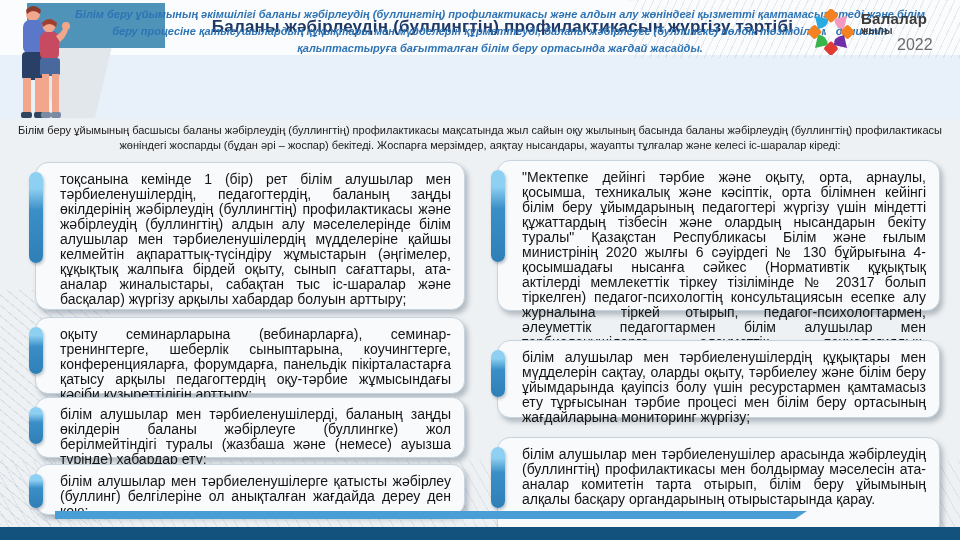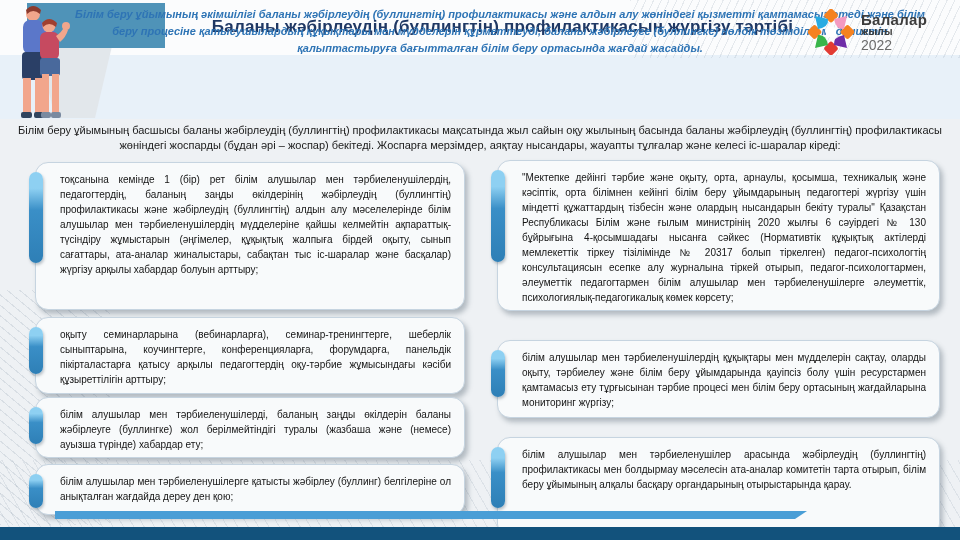--- a/index.html
+++ b/index.html
@@ -31,27 +31,27 @@
     position:absolute;left:8px;right:8px;top:123px;
     text-align:center;font-size:11px;line-height:1.4;color:#1a1a1a;
   }
   
   .illustration{position:absolute;left:0;top:0;width:172px;height:126px;}
   
   .logo{position:absolute;right:10px;top:7px;width:142px;height:50px;display:flex;align-items:center;gap:7px;}
   .logo-text{line-height:1.02;}
   .logo-line1{font-weight:bold;font-size:15px;color:#3c3c3c;letter-spacing:.3px;}
   .logo-line2{font-weight:bold;font-size:10px;color:#3c3c3c;letter-spacing:.3px;}
-  .logo-year{font-size:14px;color:#6b6b6b;margin-top:1px;}
+  .logo-year{font-size:16px;color:#6b6b6b;margin-top:1px;margin-left:36px;}
   
   .card{
     position:absolute;background:#f8fafb;border:1px solid #c6d4e0;border-radius:13px;
     box-shadow:3px 4px 5px rgba(70,85,100,.35);
     padding:9px 13px 8px 24px;box-sizing:border-box;
-    font-size:10px;line-height:15px;color:#141414;text-align:justify;
+    font-size:14px;line-height:15px;color:#141414;text-align:justify;
   }
   .pill{
     position:absolute;left:-7px;top:9px;width:14px;height:62%;max-height:98px;min-height:34px;
     border-radius:9px;
     background:linear-gradient(180deg,#8ed0f2 0%,#8ed0f2 18%,#3a8fc7 42%,#2e7fb6 100%);
     box-shadow:1px 2px 3px rgba(70,85,100,.35);
   }
   .l1{left:35px;top:162px;width:430px;height:148px;}
   .l2{left:35px;top:317px;width:430px;height:77px;}
   .l3{left:35px;top:397px;width:430px;height:61px;}

